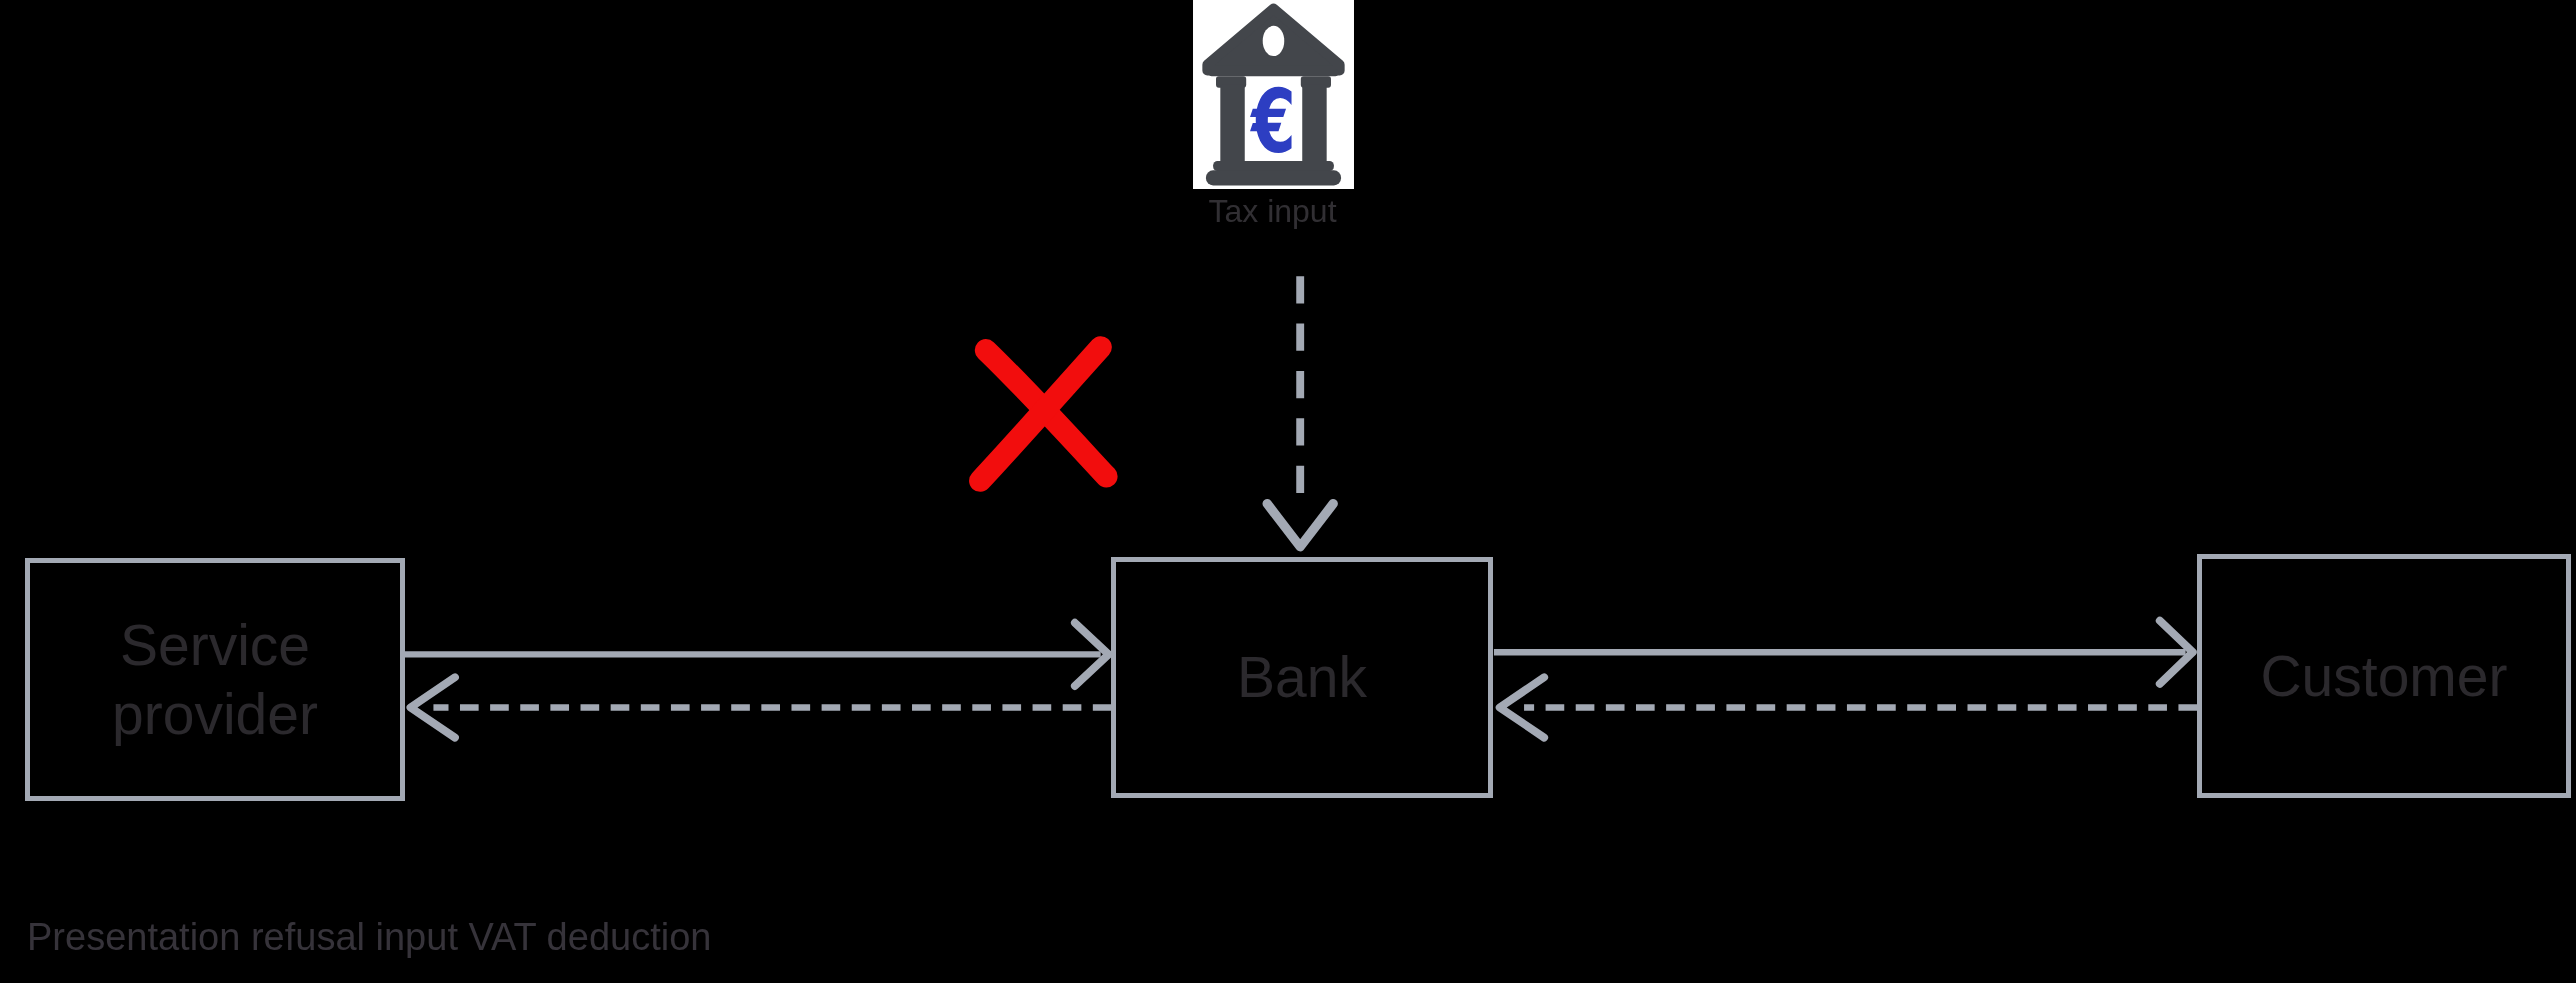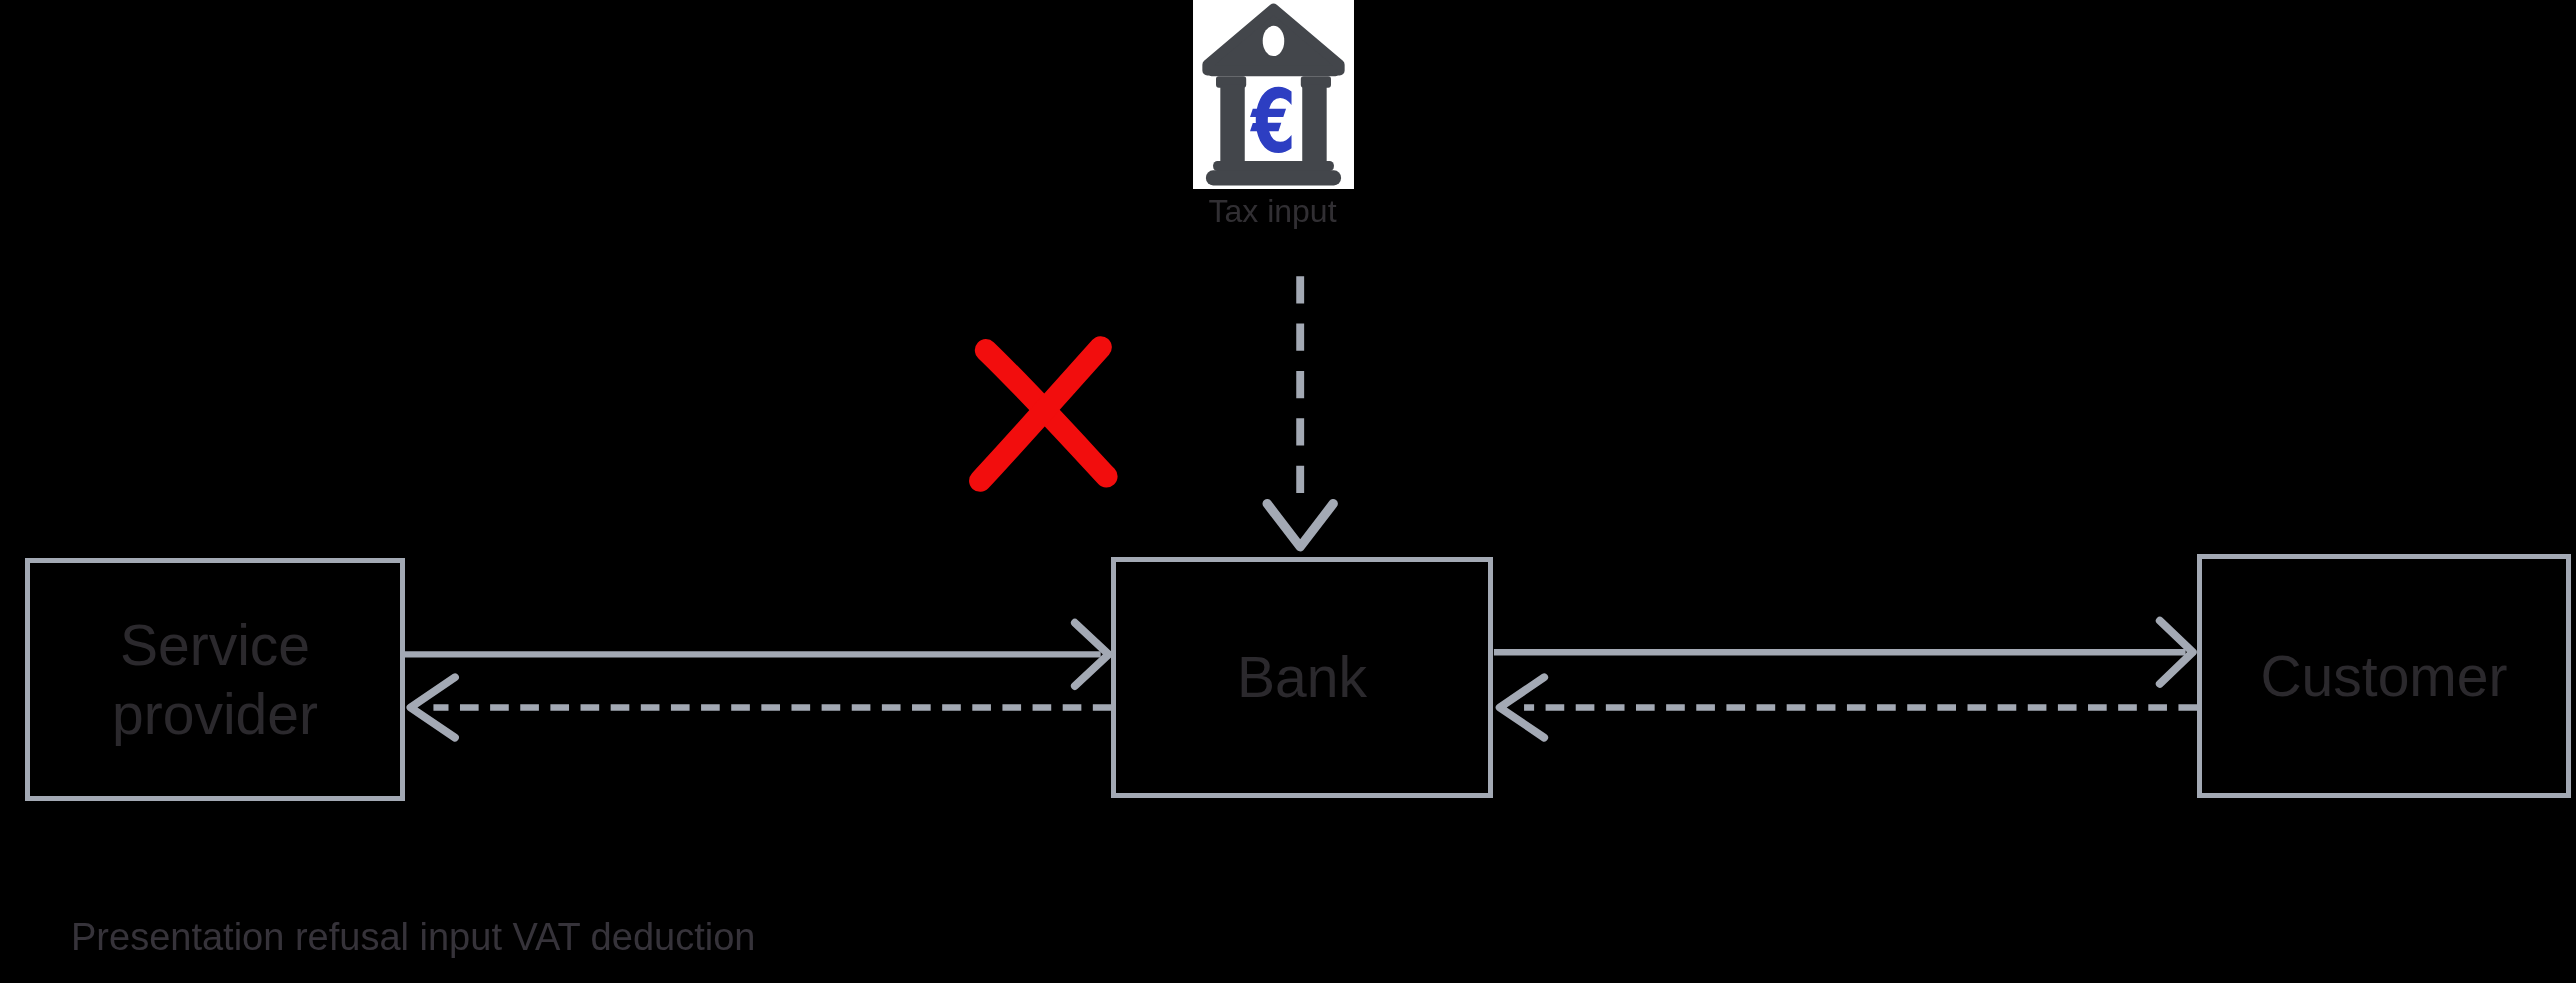--- a/index.html
+++ b/index.html
@@ -62,21 +62,20 @@
     color: var(--tax-label, #312f33);
     white-space: nowrap;
   }
   .caption {
     position: absolute;
     left: 27px; top: 916px;
     font-size: 38px;
     line-height: 42px;
     color: var(--caption, #36333a);
     white-space: nowrap;
-    margin-left: 44px;
   }
 </style>
 </head>
 <body>
 
 <div class="canvas">
 
   <svg class="overlay" viewBox="0 0 3590 1370" aria-hidden="true">
 
     <g>

